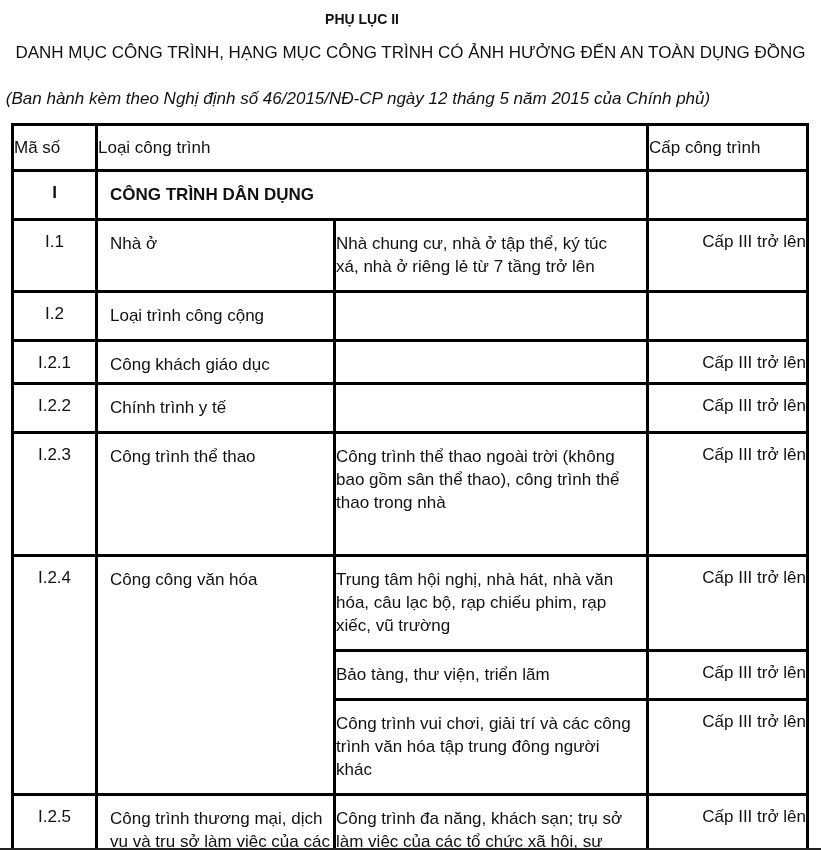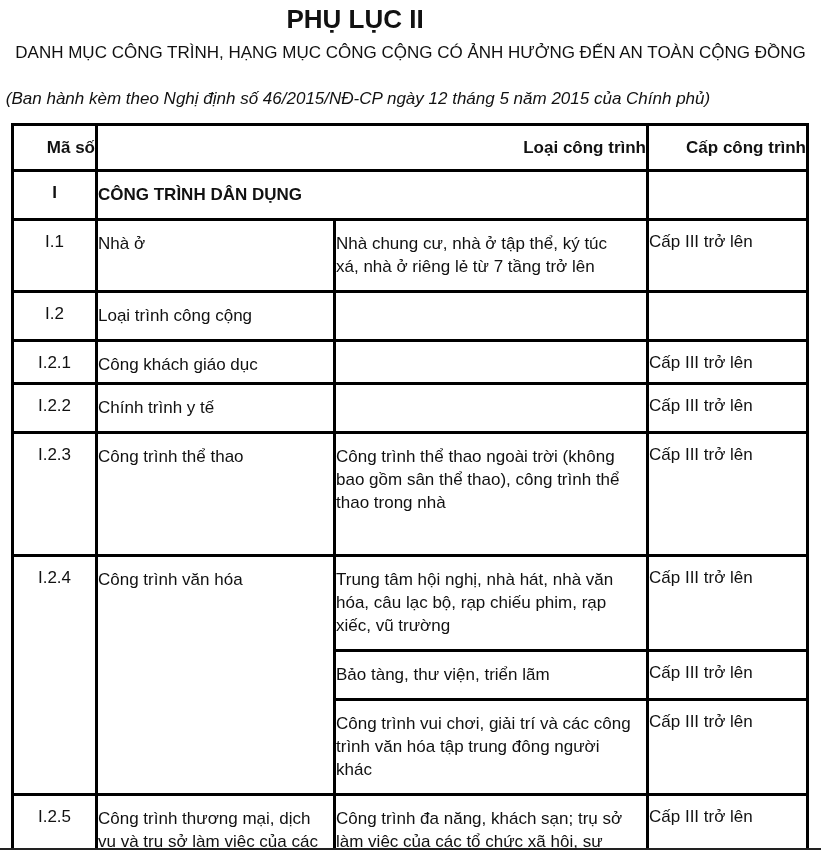--- a/index.html
+++ b/index.html
@@ -1,34 +1,34 @@
 <!DOCTYPE html>
 <html><head>
 <meta charset="utf-8">
 <style>
   html, body { margin:0; padding:0; background:#fff; }
   body { width:821px; height:850px; overflow:hidden; position:relative; font-family:"Liberation Sans", sans-serif; color:#111; }
-  .title { position:absolute; left:4px; width:702px; top:6px; text-align:center; font-weight:bold; font-size:26px; line-height:26px; }
+  .title { position:absolute; left:11px; width:702px; top:6px; text-align:center; font-weight:bold; font-size:14px; line-height:26px; }
   .subtitle { position:absolute; left:14px; width:793px; top:42px; text-align:center; font-size:17px; line-height:22px; }
   .note { position:absolute; left:0; width:716px; top:89px; text-align:center; font-style:italic; font-size:17px; line-height:20px; }
   table { position:absolute; left:11px; top:123px; border-collapse:collapse; table-layout:fixed; width:795px; font-size:17px; }
   td, th { border:3px solid #000; vertical-align:top; padding:0; }
-  th { font-weight:bold; vertical-align:middle; text-align:right; height:43px; }
+  th { font-weight:normal; vertical-align:middle; text-align:left; height:43px; }
   td.code { text-align:center; padding-top:11px; }
-  td.name { padding:11px 0 0 0; line-height:23px; text-align:left; }
+  td.name { padding:11px 0 0 12px; line-height:23px; text-align:left; }
   td.desc { padding:11px 12px 0 0; line-height:23px; }
-  td.level { text-align:left; padding-top:11px; }
+  td.level { text-align:right; padding-top:11px; }
   .bold { font-weight:bold; }
   .bottom-edge { position:absolute; left:0; top:848px; width:821px; height:2px; background:#222; }
 </style>
 </head>
 <body>
 
 <div class="title">PHỤ LỤC II</div>
-<div class="subtitle">DANH MỤC CÔNG TRÌNH, HẠNG MỤC CÔNG CỘNG CÓ ẢNH HƯỞNG ĐẾN AN TOÀN CỘNG ĐỒNG</div>
+<div class="subtitle">DANH MỤC CÔNG TRÌNH, HẠNG MỤC CÔNG TRÌNH CÓ ẢNH HƯỞNG ĐẾN AN TOÀN DỤNG ĐỒNG</div>
 <div class="note">(Ban hành kèm theo Nghị định số 46/2015/NĐ-CP ngày 12 tháng 5 năm 2015 của Chính phủ)</div>
 
 <table>
   <colgroup>
     <col style="width:84px">
       <col style="width:238px">
       <col style="width:313px">
       <col style="width:160px">
   </colgroup>
   <tbody>
@@ -67,21 +67,21 @@
     <td class="level">Cấp III trở lên</td>
   </tr>
   <tr style="height:123px">
     <td class="code">I.2.3</td>
     <td class="name">Công trình thể thao</td>
     <td class="desc">Công trình thể thao ngoài trời (không bao gồm sân thể thao), công trình thể thao trong nhà</td>
     <td class="level">Cấp III trở lên</td>
   </tr>
   <tr style="height:95px">
     <td class="code" rowspan="3">I.2.4</td>
-    <td class="name" rowspan="3">Công trình văn hóa</td>
+    <td class="name" rowspan="3">Công công văn hóa</td>
     <td class="desc">Trung tâm hội nghị, nhà hát, nhà văn hóa, câu lạc bộ, rạp chiếu phim, rạp xiếc, vũ trường</td>
     <td class="level">Cấp III trở lên</td>
   </tr>
   <tr style="height:49px">
     <td class="desc">Bảo tàng, thư viện, triển lãm</td>
     <td class="level">Cấp III trở lên</td>
   </tr>
   <tr style="height:95px">
     <td class="desc">Công trình vui chơi, giải trí và các công trình văn hóa tập trung đông người khác</td>
     <td class="level">Cấp III trở lên</td>

